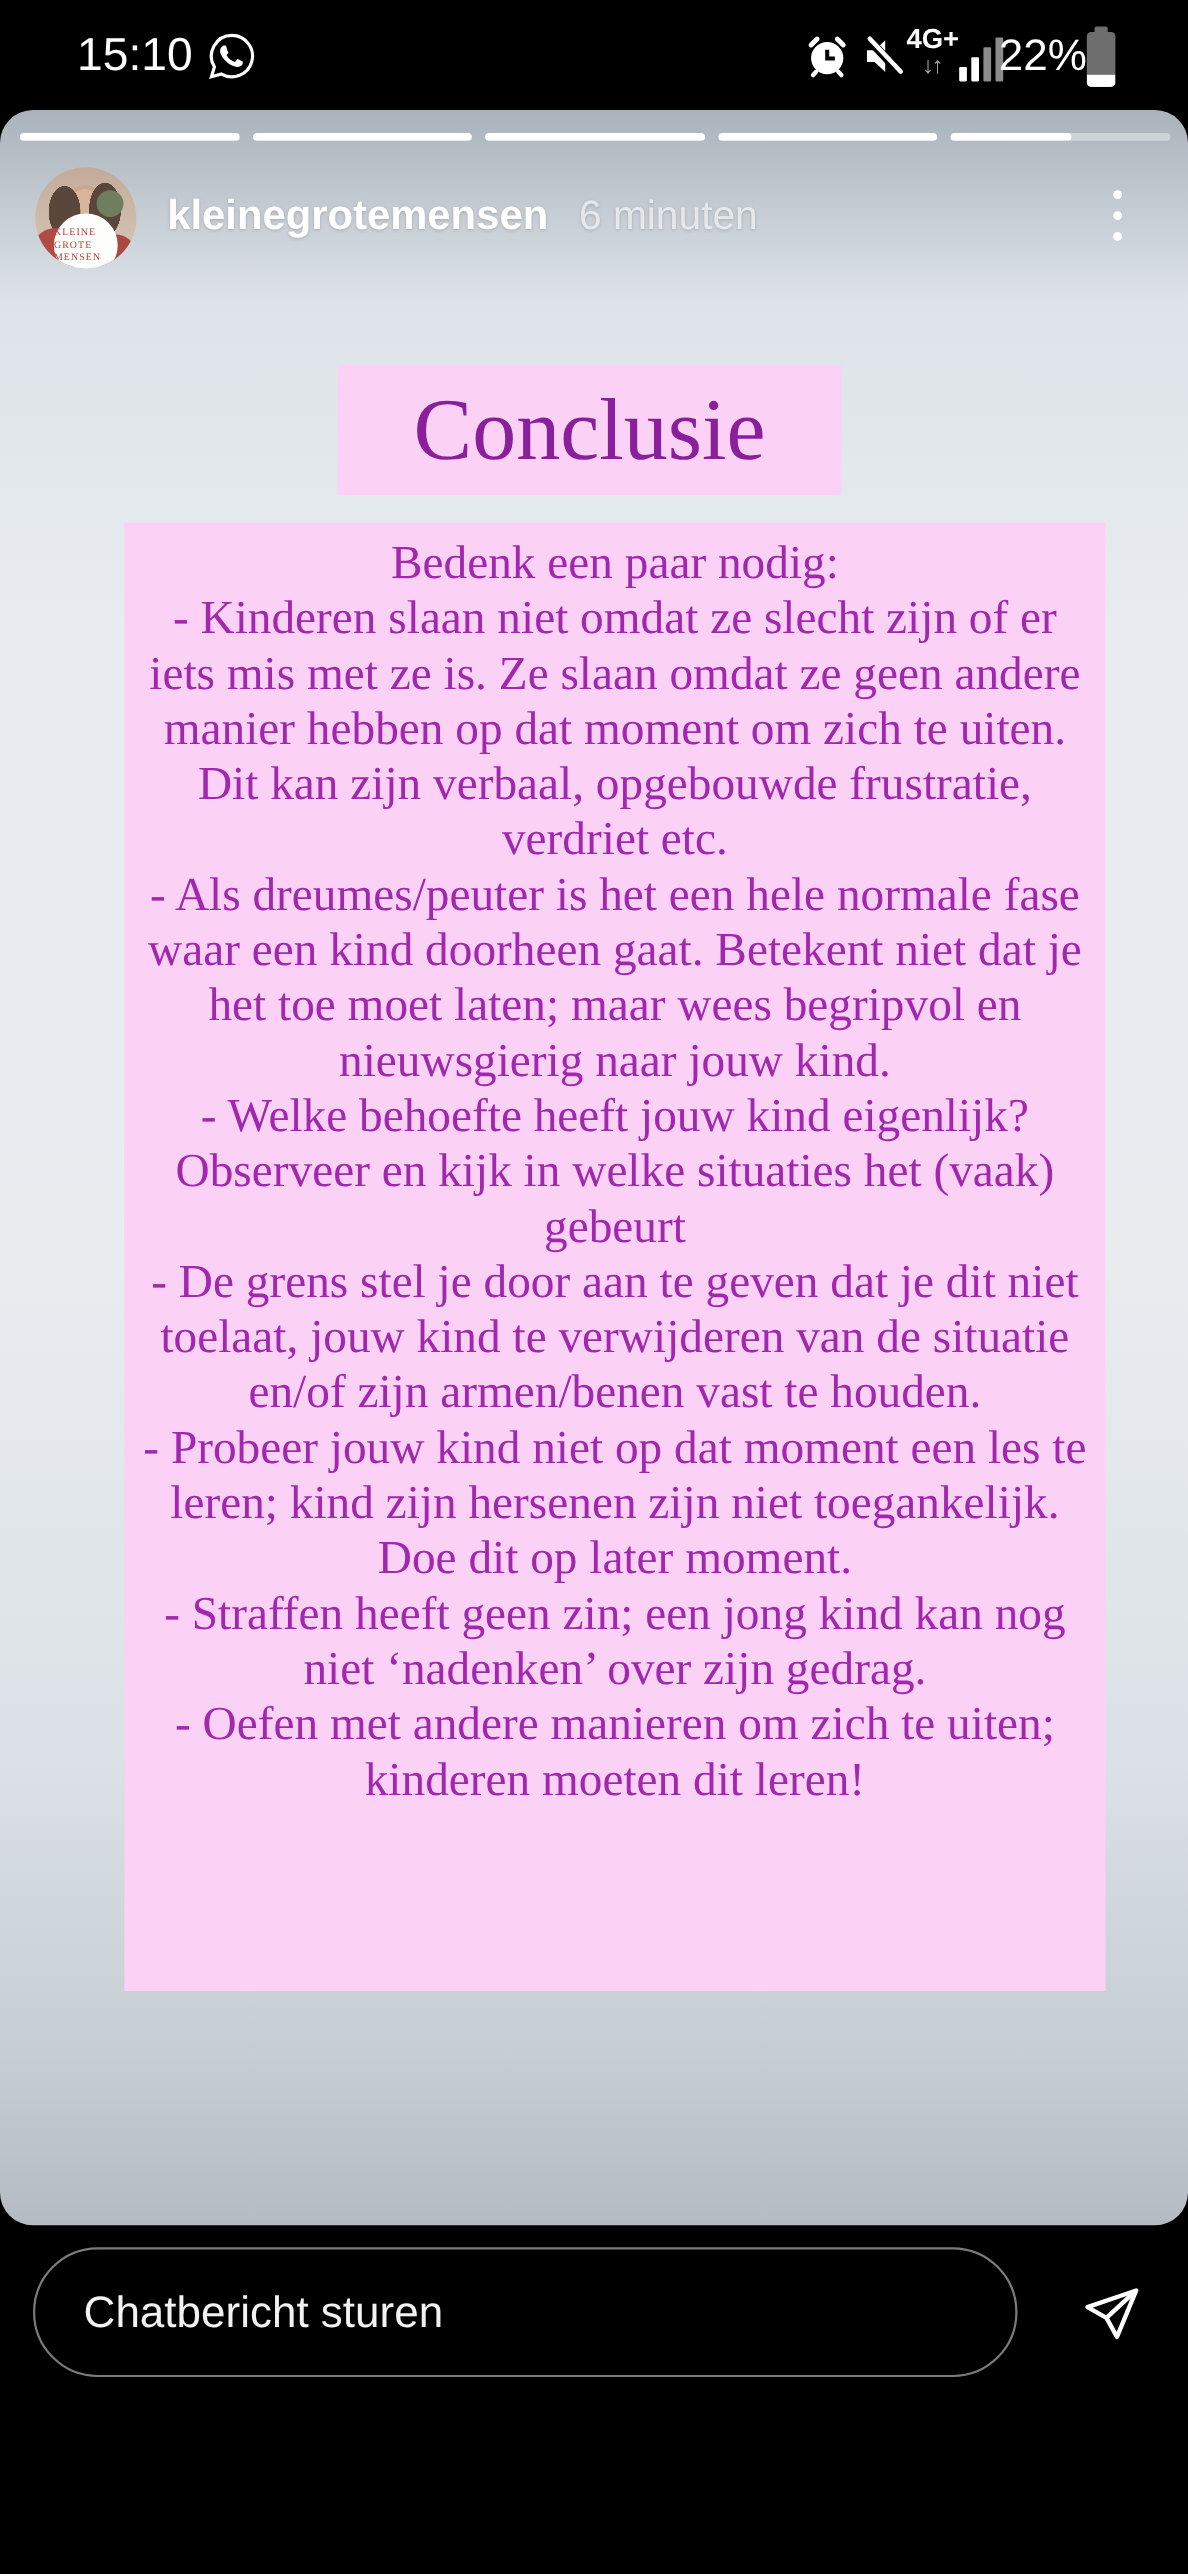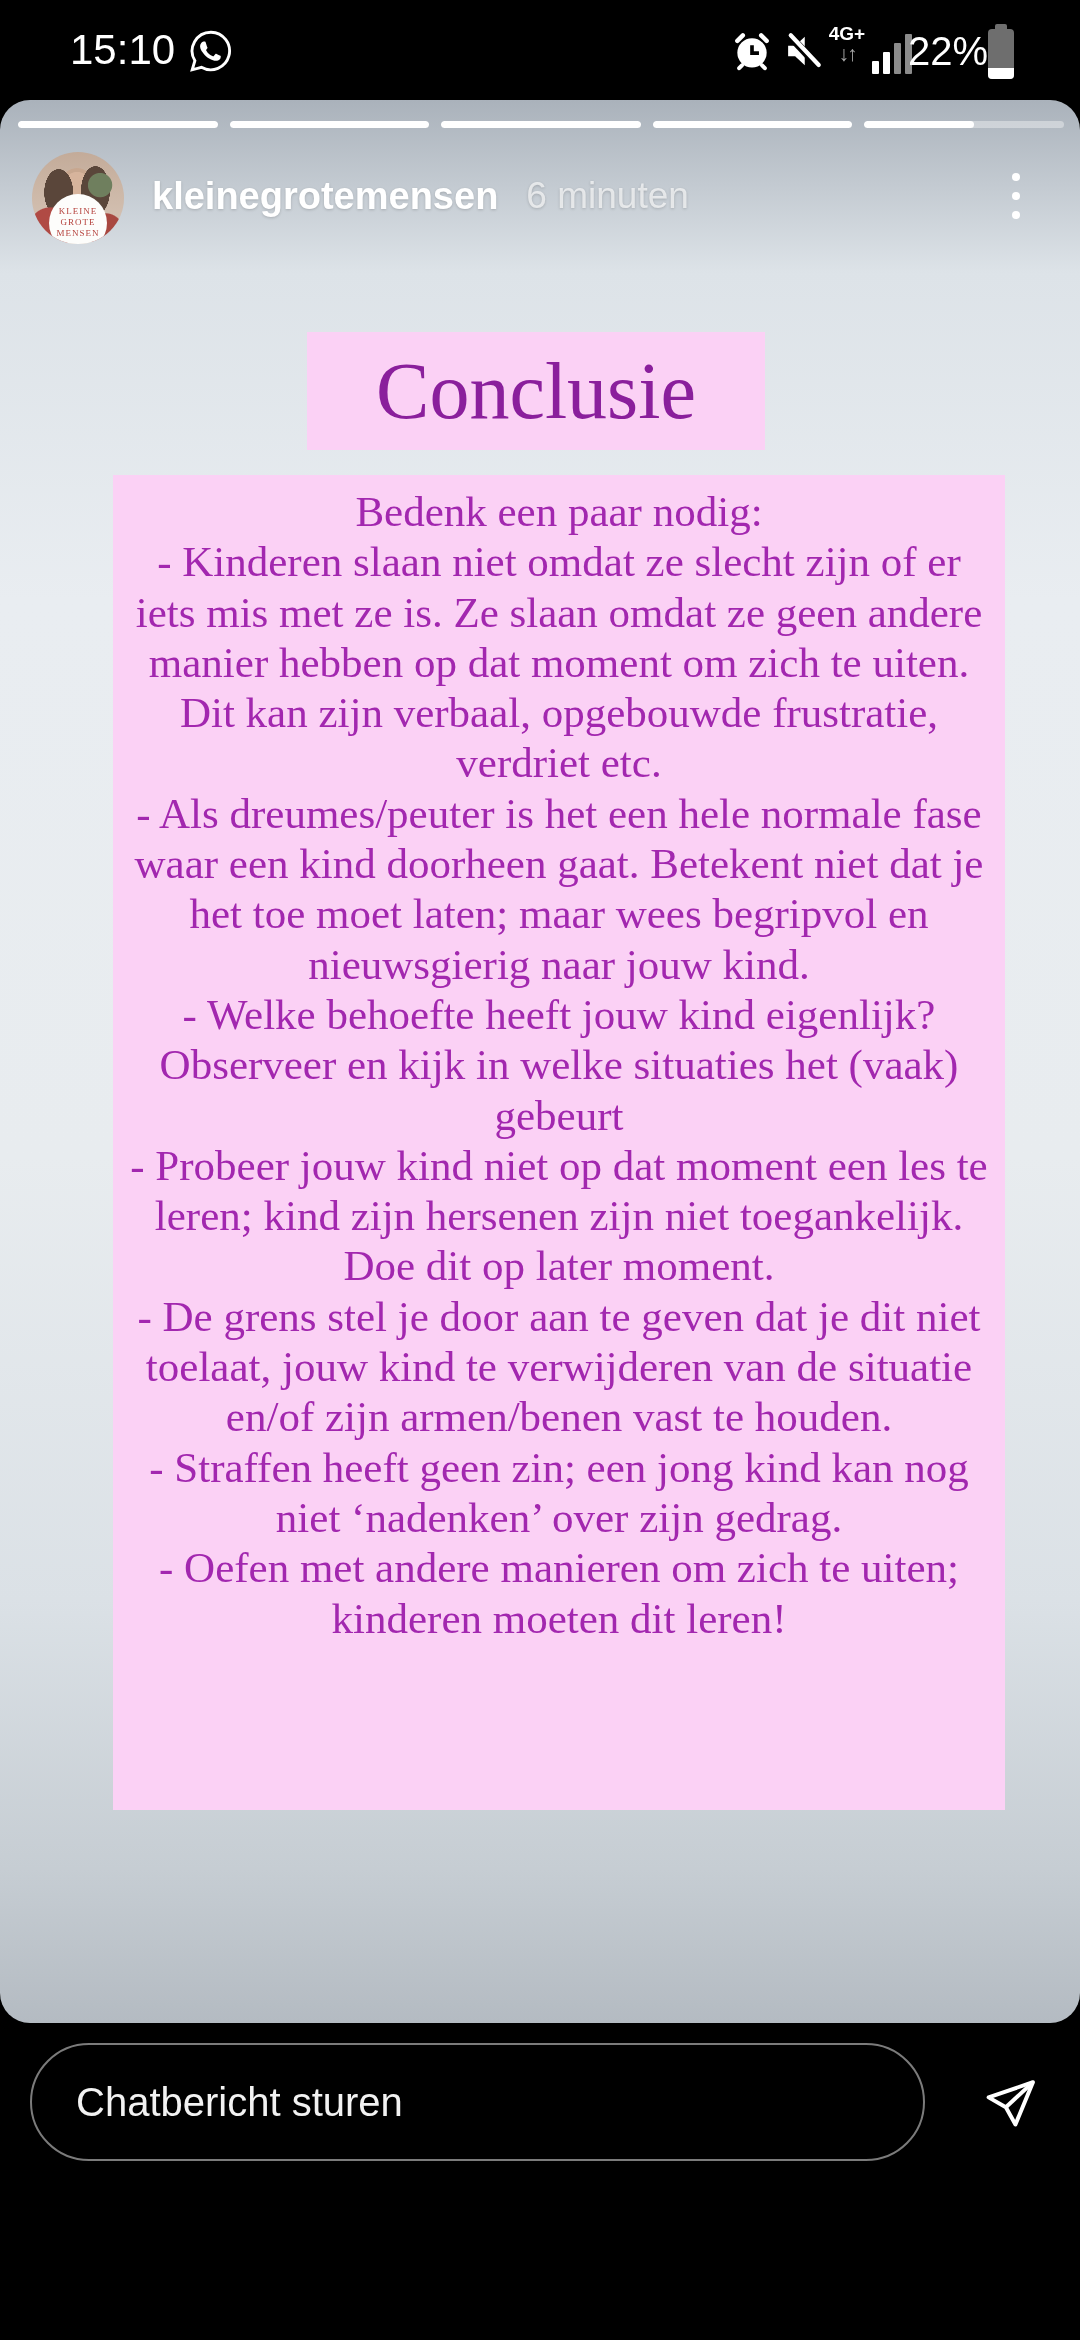--- a/index.html
+++ b/index.html
@@ -6,21 +6,21 @@
   #screen{position:relative;width:1080px;height:2340px;background:#000;overflow:hidden;
           font-family:"Liberation Sans",sans-serif;}
 
   
   .status-bar{position:absolute;top:0;left:0;width:1080px;height:100px;background:#000;}
   .sb-time{position:absolute;left:70px;top:26px;color:#fff;font-size:42px;font-weight:400;}
   .wa-icon{position:absolute;left:188px;top:28px;}
   .sb-alarm{position:absolute;left:730px;top:29px;}
   .sb-mute{position:absolute;left:782px;top:30px;}
   .sb-net{position:absolute;left:824px;top:24px;width:46px;text-align:center;color:#fff;line-height:1;}
-  .sb-net .lbl{font-size:19px;font-weight:700;}
+  .sb-net .lbl{font-size:25px;font-weight:700;}
   .sb-net .arr{font-size:21px;color:#a9a9a9;letter-spacing:-2px;}
   .sb-signal{position:absolute;left:872px;top:34px;display:flex;align-items:flex-end;gap:4px;height:40px;}
   .sb-signal i{display:block;width:7px;border-radius:1px;}
   .sb-signal i:nth-child(1){height:13px;background:#fff;}
   .sb-signal i:nth-child(2){height:22px;background:#fff;}
   .sb-signal i:nth-child(3){height:31px;background:#8b8b8b;}
   .sb-signal i:nth-child(4){height:40px;background:#8b8b8b;}
   .sb-pct{position:absolute;left:908px;top:29px;color:#fff;font-size:40px;}
   .sb-batt{position:absolute;left:988px;top:24px;width:26px;height:56px;}
   .sb-batt .cap{width:12px;height:5px;background:#6e6e6e;margin:0 auto;border-radius:2px 2px 0 0;}
@@ -38,21 +38,21 @@
   .avatar{position:absolute;left:32px;top:52px;width:92px;height:92px;border-radius:50%;overflow:hidden;
     background:
       radial-gradient(circle at 74% 36%,#6f7f5e 0 13%,rgba(0,0,0,0) 14%),
       radial-gradient(circle at 20% 84%,#b04a44 0 20%,rgba(0,0,0,0) 21%),
       radial-gradient(circle at 80% 86%,#a84840 0 16%,rgba(0,0,0,0) 17%),
       radial-gradient(ellipse 26% 42% at 29% 44%,#5a463a 0 60%,rgba(0,0,0,0) 61%),
       radial-gradient(ellipse 26% 44% at 69% 42%,#5a463a 0 60%,rgba(0,0,0,0) 61%),
       radial-gradient(circle at 49% 36%,#d7b49c 0 17%,#c8a78f 18% 22%,rgba(0,0,0,0) 23%),
       linear-gradient(180deg,#c3ab99,#d9c8ba);}
   .avatar-badge{position:absolute;left:50%;top:77%;transform:translate(-50%,-50%);width:58px;height:58px;
-    border-radius:50%;background:#fdfdfb;display:flex;flex-direction:column;align-items:center;justify-content:center;}
+    border-radius:50%;background:#fdfdfb;display:flex;flex-direction:column;align-items:flex-start;justify-content:center;}
   .badge-line{font-size:9px;line-height:11px;letter-spacing:1px;color:#b5413c;font-family:"Liberation Serif",serif;}
 
   .story-user-row{position:absolute;left:152px;top:68px;height:56px;display:flex;align-items:center;gap:28px;
     text-shadow:0 1px 3px rgba(0,0,0,0.18);}
   .story-username{color:#fff;font-size:38px;font-weight:700;}
   .story-timestamp{color:rgba(255,255,255,0.68);font-size:37px;font-weight:400;}
   .more-btn{position:absolute;right:44px;top:62px;width:40px;height:68px;display:flex;flex-direction:column;
     align-items:center;justify-content:center;gap:11px;background:none;border:none;cursor:pointer;padding:0;}
   .more-btn i{width:8px;height:8px;border-radius:50%;background:#fff;display:block;}
 
@@ -164,22 +164,22 @@
 
     <div class="title-box">
       <span>Conclusie</span>
     </div>
 
     <div class="body-box">
         <p class="para">Bedenk een paar nodig:</p>
         <p class="para">- Kinderen slaan niet omdat ze slecht zijn of er iets mis met ze is. Ze slaan omdat ze geen andere manier hebben op dat moment om zich te uiten. Dit kan zijn verbaal, opgebouwde frustratie, verdriet etc.</p>
         <p class="para">- Als dreumes/peuter is het een hele normale fase waar een kind doorheen gaat. Betekent niet dat je het toe moet laten; maar wees begripvol en nieuwsgierig naar jouw kind.</p>
         <p class="para">- Welke behoefte heeft jouw kind eigenlijk? Observeer en kijk in welke situaties het (vaak) gebeurt</p>
+        <p class="para">- De grens stel je door aan te geven dat je dit niet toelaat, jouw kind te verwijderen van de situatie en/of zijn armen/benen vast te houden.</p>
         <p class="para">- Probeer jouw kind niet op dat moment een les te leren; kind zijn hersenen zijn niet toegankelijk. Doe dit op later moment.</p>
-        <p class="para">- De grens stel je door aan te geven dat je dit niet toelaat, jouw kind te verwijderen van de situatie en/of zijn armen/benen vast te houden.</p>
         <p class="para">- Straffen heeft geen zin; een jong kind kan nog niet ‘nadenken’ over zijn gedrag.</p>
         <p class="para">- Oefen met andere manieren om zich te uiten; kinderen moeten dit leren!</p>
       </div>
   </div>
 
   <div class="composer">
     <input class="chat-input" type="text" placeholder="Chatbericht sturen" style="">
     <button class="send-btn" aria-label="send">
       <svg width="60" height="56" viewBox="0 0 24 24">
         <path d="M21.4 3.1 L13.9 21.2 L9.8 13.8 L2.4 9.6 Z" fill="none" stroke="#fff" stroke-width="1.7" stroke-linejoin="round"></path>

